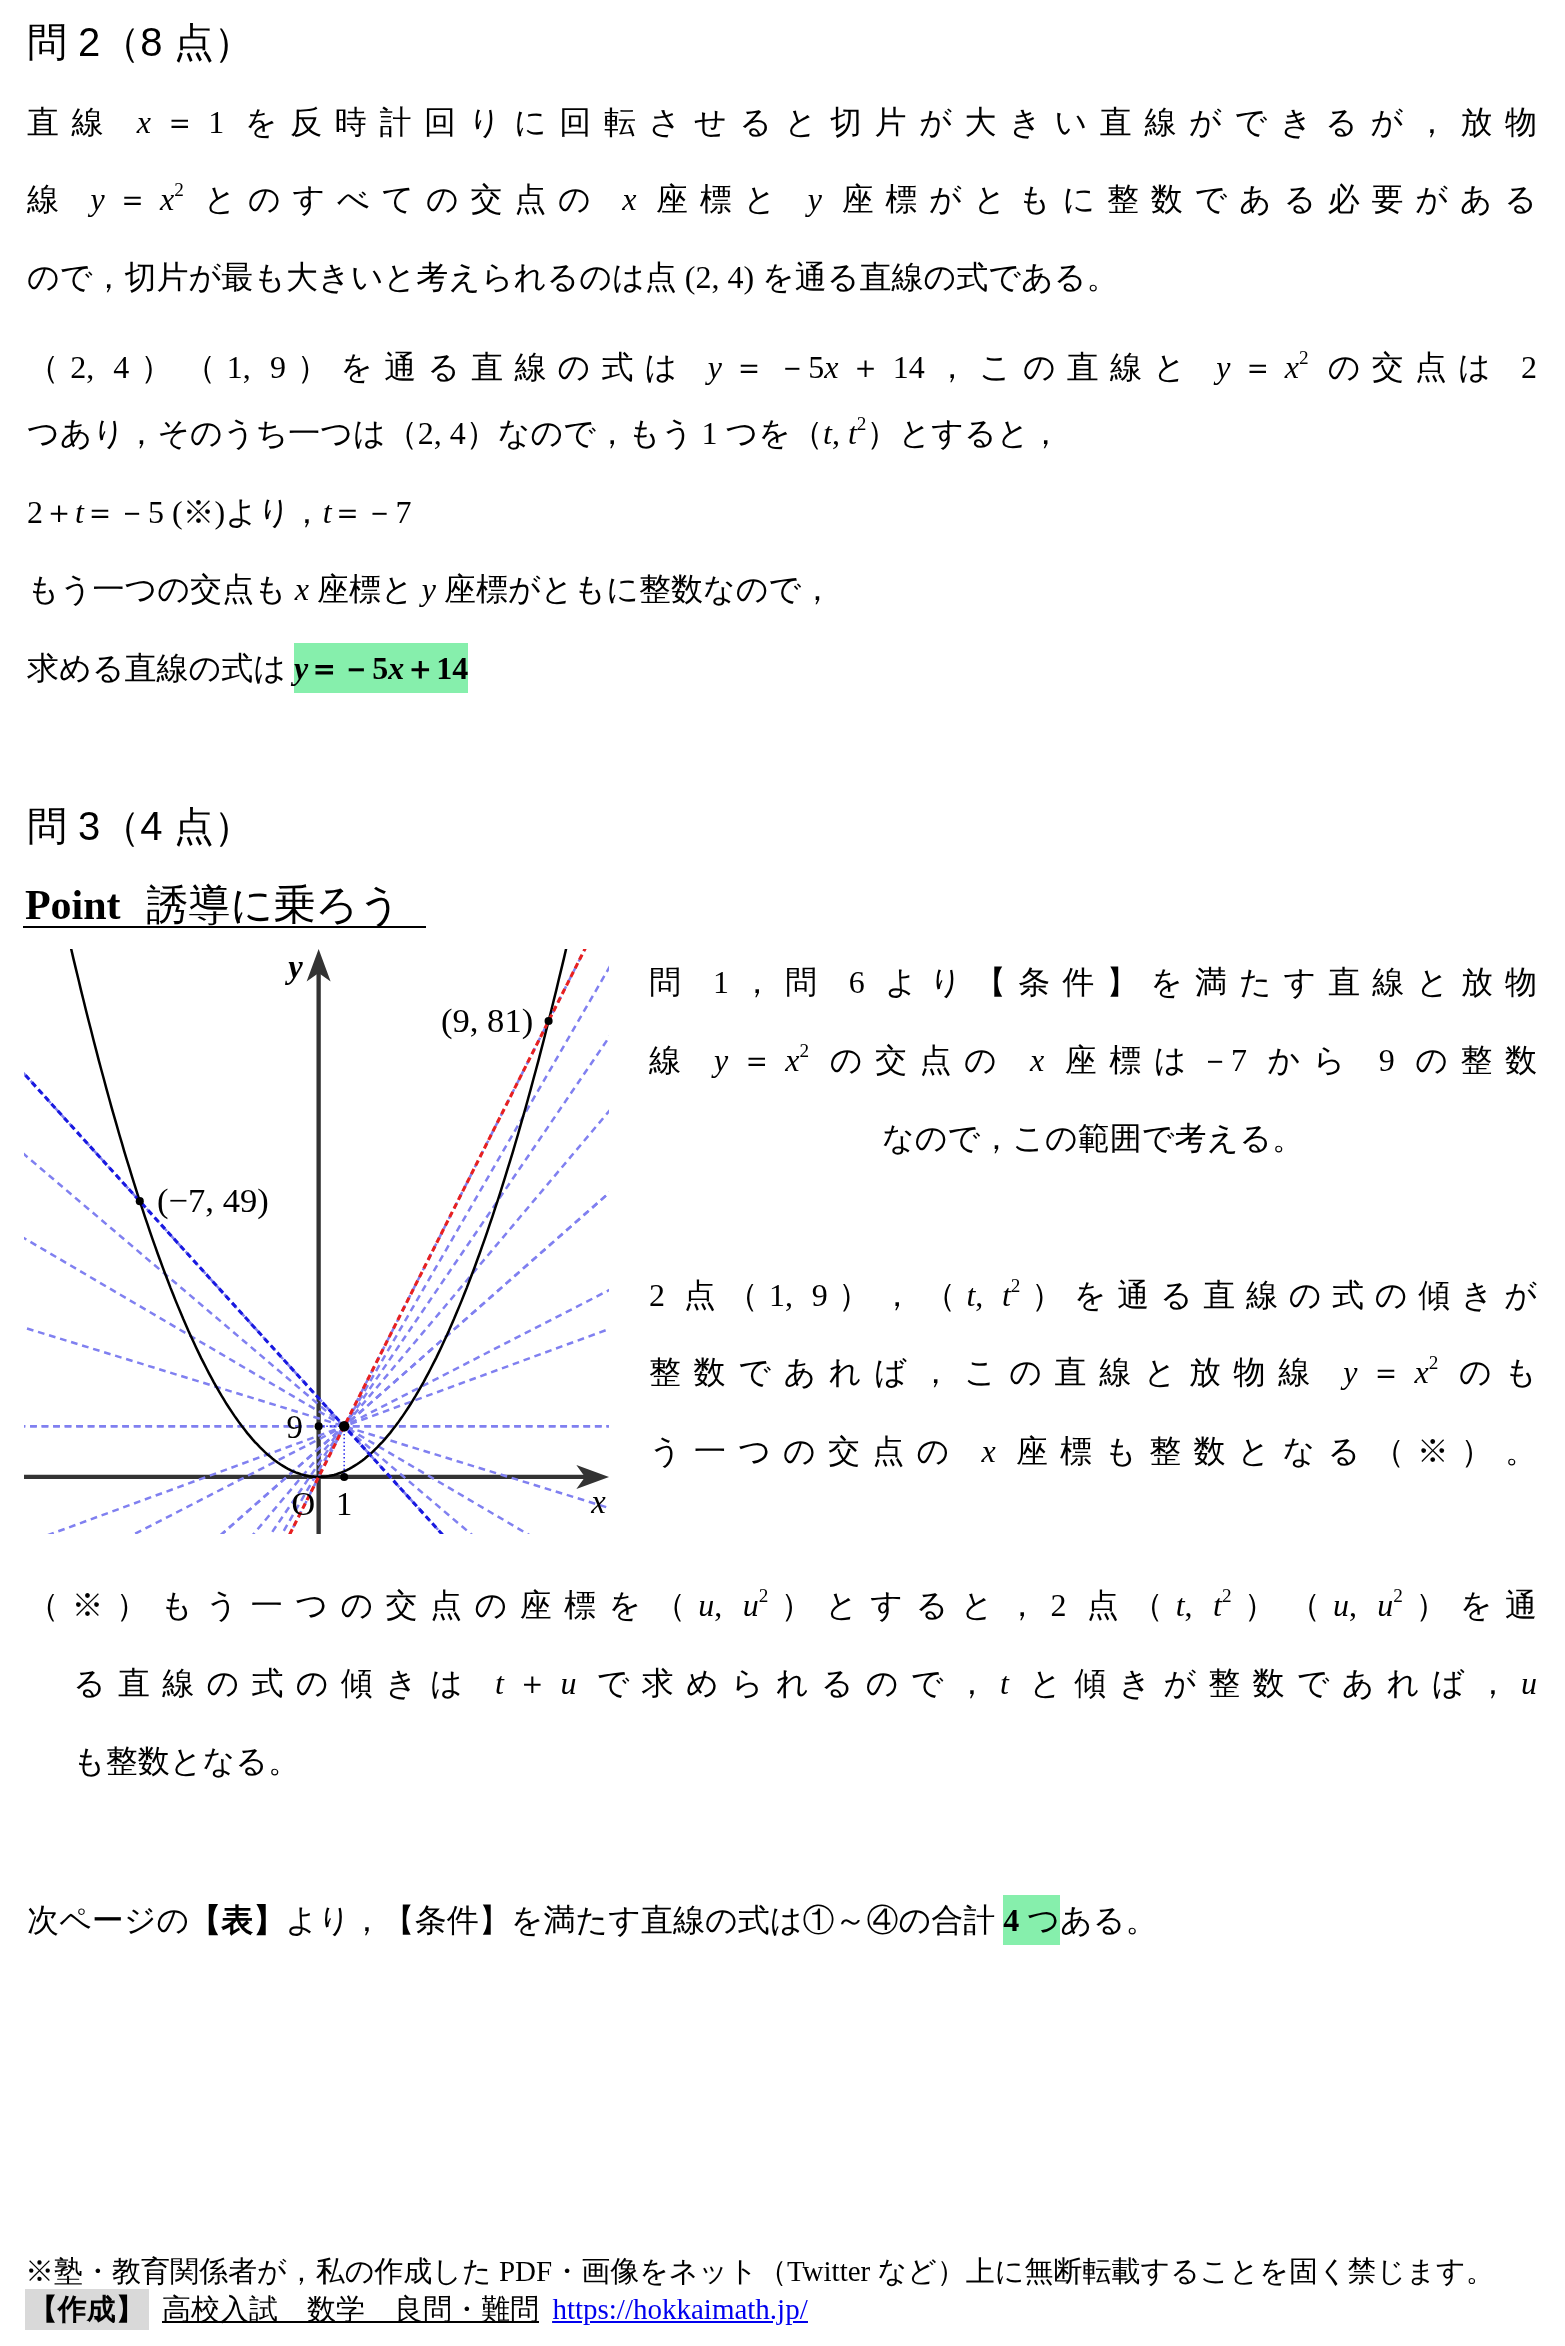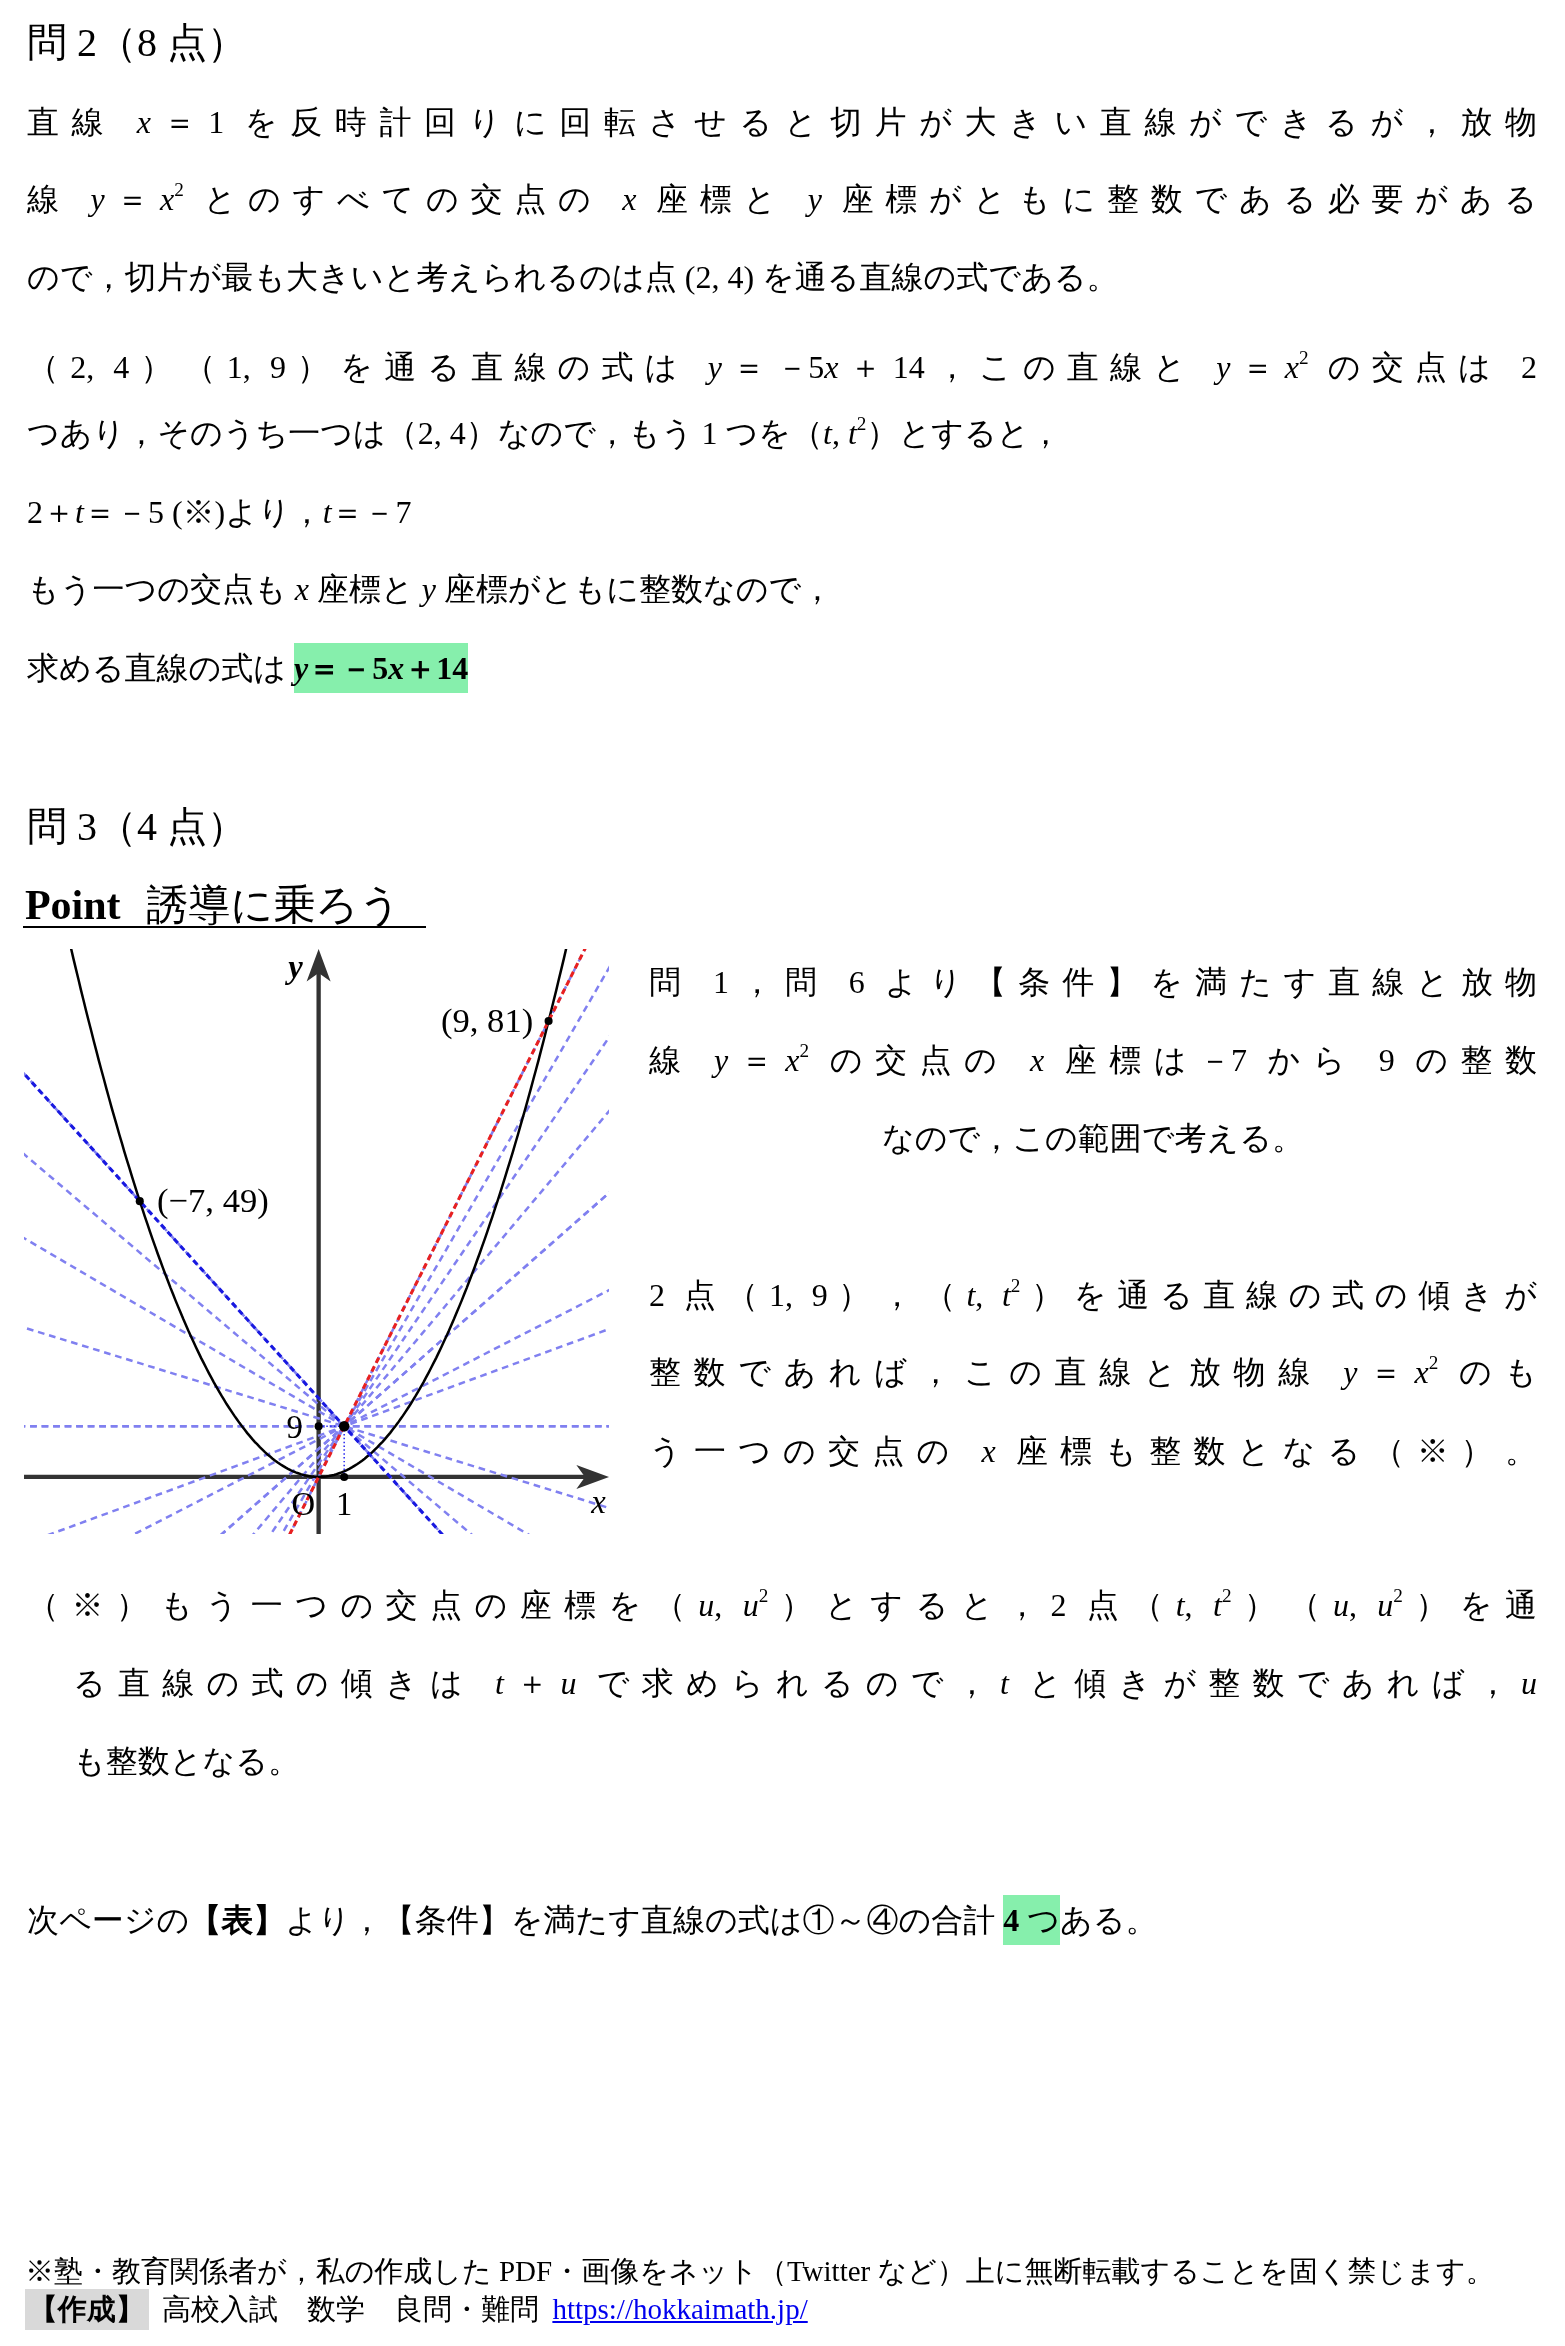--- a/index.html
+++ b/index.html
@@ -2,21 +2,21 @@
 <html><head>
   <meta charset="utf-8">
   <style>
     html, body { margin: 0; padding: 0; background: #ffffff; }
     body {
       width: 1566px; height: 2347px; position: relative; overflow: hidden;
       font-family: "Liberation Serif", "DejaVu Serif", serif; color: #000;
     }
     .heading {
       position: absolute; left: 27px; height: 77px; line-height: 77px;
-      font-family: Liberation Serif, serif; font-size: 40px;
+      font-family: Liberation Sans, sans-serif; font-size: 40px;
       white-space: nowrap;
     }
     .line {
       position: absolute; left: 27px; width: 1510px; height: 78px; line-height: 78px;
       font-size: 32px; white-space: nowrap;
     }
     .just { text-align: justify; text-align-last: justify; }
     .col-right { left: 649px; width: 888px; text-align: center; }
     .note-cont { left: 73px; width: 1464px; }
     .i { font-style: italic; }
@@ -29,21 +29,21 @@
     }
     .point .pl { font-weight: bold; margin-left: 1.9px; }
     .point .pt { margin-left: 26px; }
     .graph { position: absolute; left: 0; top: 922px; }
     .glabel { font-family: "Liberation Serif", "DejaVu Serif", serif; font-size: 36px; }
     .gtick { font-family: "Liberation Serif", "DejaVu Serif", serif; font-size: 34px; }
     .gvar { font-family: "Liberation Serif", "DejaVu Serif", serif; font-size: 34px; font-style: italic; }
     .gb { font-weight: bold; }
     .foot { position: absolute; left: 25px; font-size: 29px; white-space: nowrap; }
     .foot1 { top: 2252px; height: 38px; line-height: 38px; }
-    .foot2 { top: 2288px; height: 42px; line-height: 42px; }
+    .foot2 { top: 2288px; height: 42px; line-height: 42px; text-decoration: underline; }
     .badge { display: inline-block; background: #d9d9d9; padding: 0 3.8px; height: 41px; line-height: 41px; font-weight: bold; }
     .site { margin-left: 13.4px; }
     .link { margin-left: 13.4px; color: #0000ee; text-decoration: underline; }
   </style>
 </head>
 <body>
 
 <div class="heading" style="top:3.8px">問 2（8 点）</div>
 <div class="line just" style="top:83px">直線 <span class="i">x</span>＝1 を反時計回りに回転させると切片が大きい直線ができるが，放物</div>
 <div class="line just" style="top:160px">線 <span class="i">y</span>＝<span class="i">x</span><span class="sup">2</span> とのすべての交点の <span class="i">x</span> 座標と <span class="i">y</span> 座標がともに整数である必要がある</div>

